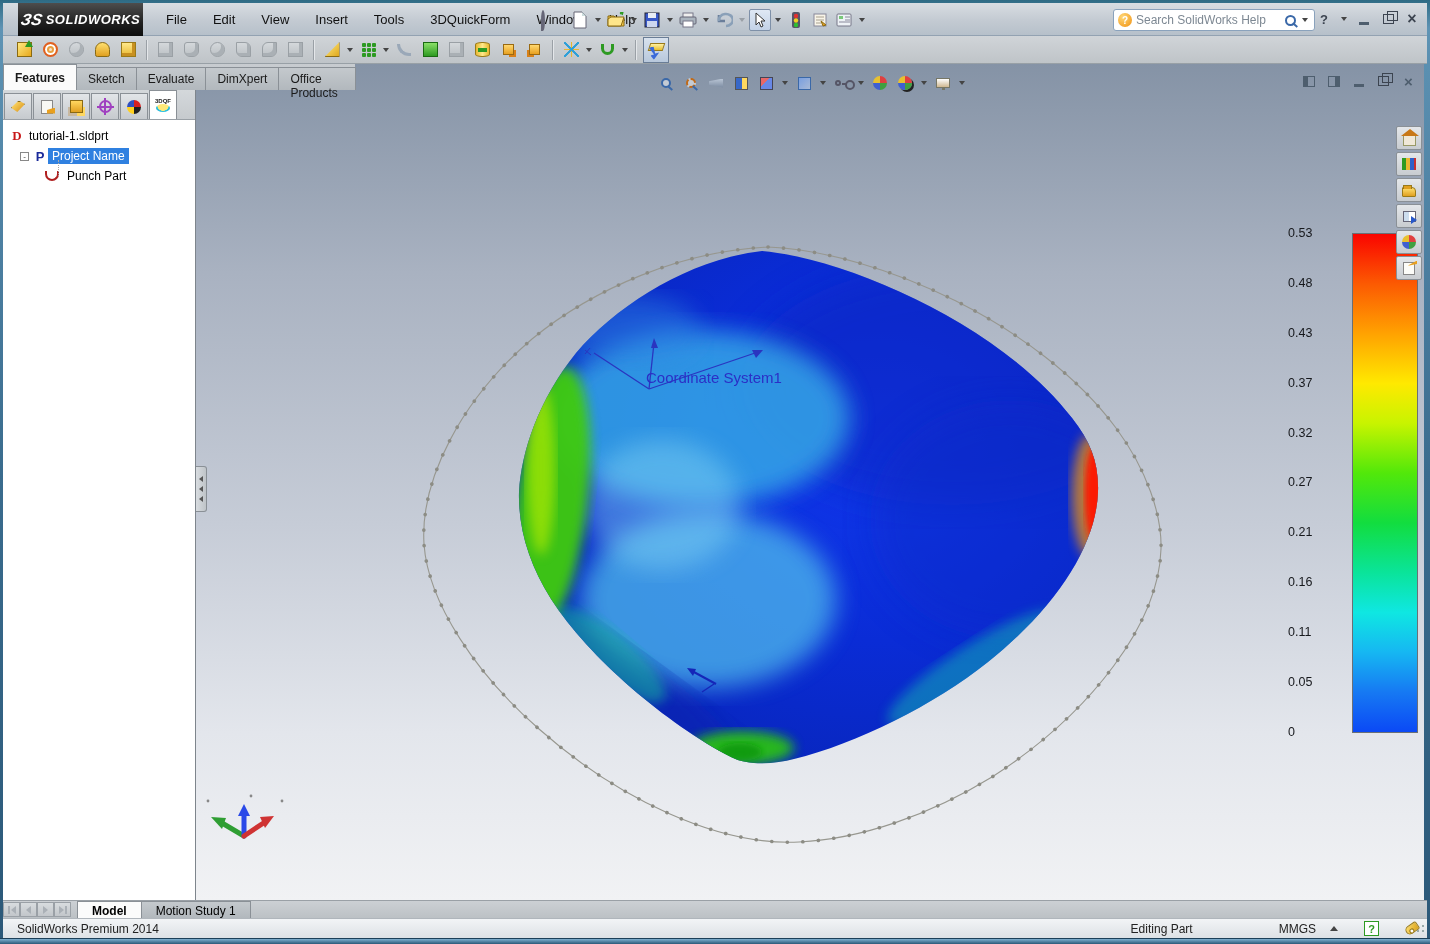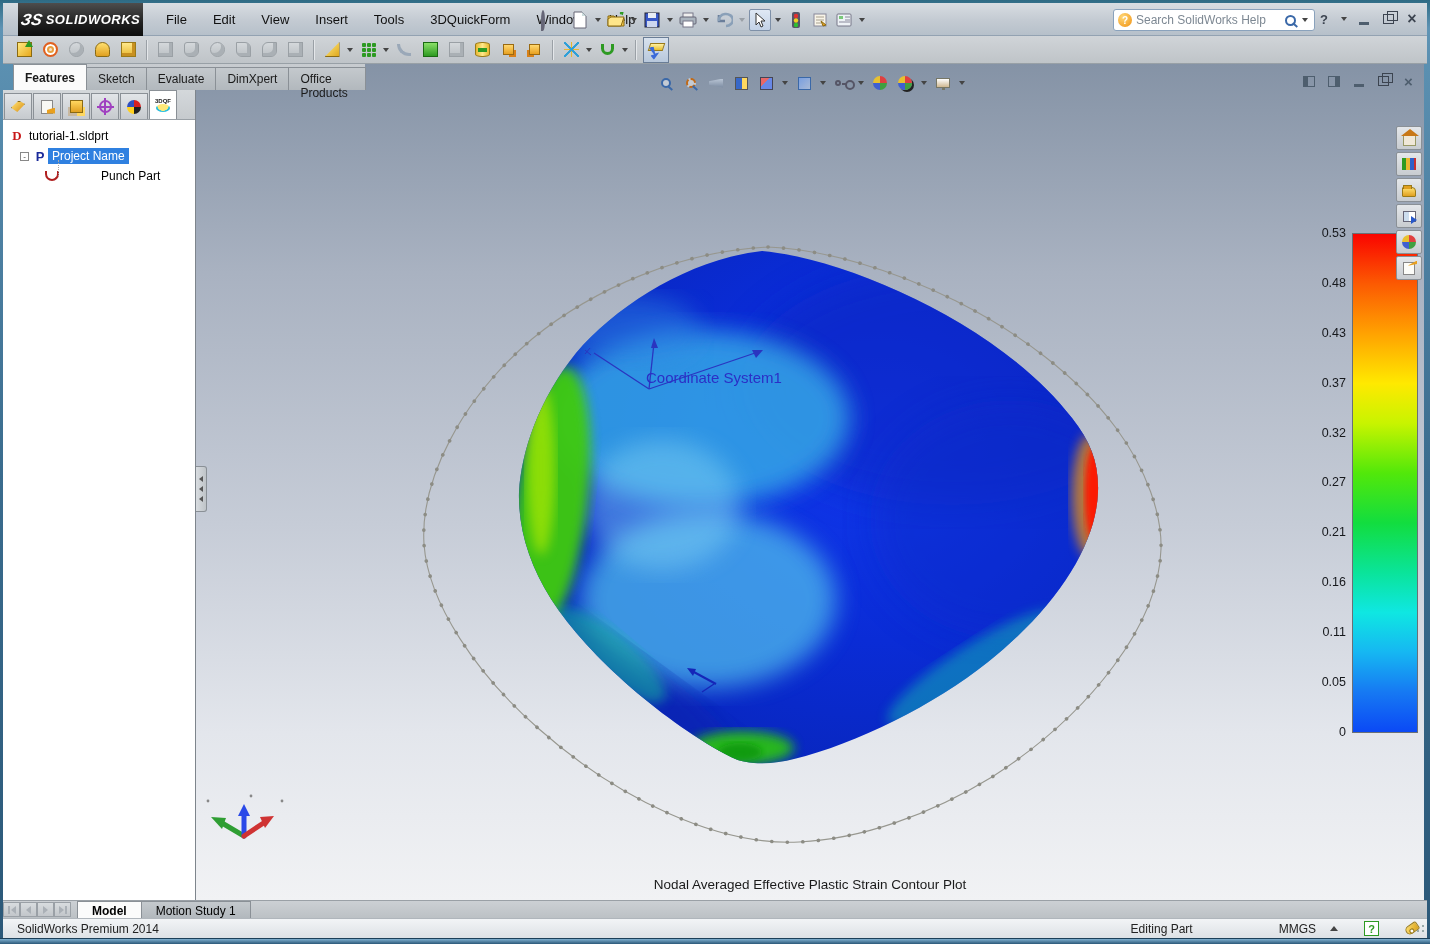--- a/index.html
+++ b/index.html
@@ -118,21 +118,21 @@
     width:26px; height:26px; }
   .v-3dqf { width:16px; height:16px; }
   .v-3dqf::before { content:""; position:absolute; left:1px; top:1px; width:13px; height:6px;
     background:linear-gradient(#fff0a0,#e8c030); border:1px solid #9a7a18; transform:skewX(-18deg); }
   .v-3dqf::after { content:""; position:absolute; left:2px; top:4px; width:13px; height:13px;
     background:#3a6ad8; clip-path:polygon(0 0,38% 0,38% 55%,70% 55%,19% 100%,0 62%,28% 62%); 
     transform:rotate(-12deg); }
 
   
   #tabstrip { left:3px; top:64px; width:352px; height:26px;
-    background:linear-gradient(#c8ccd0,#bcc1c5); display:flex; align-items:flex-end;margin-left:10px; }
+    background:linear-gradient(#c8ccd0,#bcc1c5); display:flex; align-items:flex-end; }
   .cmtab { font-size:12px; color:#1a1a1a; padding:4px 11px 5px;
     border:1px solid #8a9096; border-bottom:none; background:linear-gradient(#c4c9cd,#b2b8bd);
     margin-right:-1px; height:23px; }
   .cmtab.active { background:#fbfbfb; font-weight:bold; height:26px; padding-top:6px;
     position:relative; z-index:2; }
 
   
   #leftpanel { left:3px; top:90px; width:193px; height:810px; background:#fff;
     border-right:1px solid #7e858c; }
   #panel-tabs { height:30px; background:linear-gradient(#d4d8db,#c6cace);
@@ -167,21 +167,21 @@
   .trow { display:flex; align-items:center; height:20px; position:relative; }
   .tglyph { font-weight:bold; font-size:13px; width:16px; text-align:center; flex:0 0 auto; }
   .doc-glyph { color:#c81818; font-family:"Liberation Serif",serif; }
   .proj-glyph { color:#1a2a9a; }
   .expander { width:9px; height:9px; border:1px solid #888; background:#fff; font-size:8px;
     line-height:7px; text-align:center; color:#333; margin:0 3px 0 1px; flex:0 0 auto; }
   .tree-label { padding:1px 4px; white-space:nowrap; }
   .tree-label.selected { background:#2f80e0; color:#fff; }
   .punch-glyph { width:14px; height:10px; border:2.5px solid #b02020; border-top:none;
     border-radius:0 0 7px 7px; margin:0 4px 0 2px; flex:0 0 auto; }
-  .indent1 { margin-left:10px; } .indent2 { margin-left:34px;gap:34px; }
+  .indent1 { margin-left:10px; } .indent2 { margin-left:34px; }
   .connector { position:absolute; left:15px; top:-6px; bottom:10px; width:1px;
     border-left:1px dotted #a8a8a8; }
 
   
   #splitter { left:196px; top:466px; width:11px; height:46px;
     background:linear-gradient(90deg,#d8dce0,#bfc4c8); border:1px solid #8a9096;
     border-left:none; border-radius:0 3px 3px 0; display:flex; flex-direction:column;
     align-items:center; justify-content:center; gap:4px; }
   .larrow { width:0; height:0; border-top:3.5px solid transparent;
     border-bottom:3.5px solid transparent; border-right:4px solid #555; }
@@ -235,21 +235,21 @@
     width:4px; background:#4e5e6e; }
   .min-glyph { width:10px; height:3px; background:#4e5e6e; margin-top:8px; }
 
   
   #legend-bar { left:1352px; top:233px; width:66px; height:500px; z-index:5;
     border:1px solid #6a6f76;
     background:linear-gradient(180deg,#fa0400 0%,#fc5a02 10%,#ffa201 20%,#ffe900 30%,
       #c8f400 38%,#52e80a 48%,#12dd3f 58%,#0ae49a 68%,#0fe7e2 76%,#16b7f2 84%,
       #1679f3 92%,#0b49f5 100%); }
   #legend-labels { left:1288px; top:226px; width:58px; height:513px; display:flex;
-    flex-direction:column; justify-content:space-between; align-items:flex-end;
+    flex-direction:column; justify-content:space-between; align-items:flex-start;
     font-size:12.5px; color:#16181c; z-index:5; }
 
   
   #taskpane { left:1396px; top:126px; width:27px; display:flex; flex-direction:column;
     gap:2px; z-index:16; }
   .tpbtn { width:26px; height:24px; border:1px solid #8a9096; border-radius:2px;
     background:linear-gradient(#e4e7ea,#c8ccd0); display:flex; align-items:center;
     justify-content:center; }
   .tp-home { width:13px; height:11px; background:#f0e8d8; border:1px solid #996;
     position:relative; margin-top:4px; }
@@ -591,21 +591,20 @@
       <line x1="244" y1="836" x2="244" y2="814" stroke="#2a49e8" stroke-width="5"></line>
       <polygon points="244,804 238,816 250,816" fill="#2a49e8"></polygon>
       <line x1="244" y1="836" x2="265" y2="822" stroke="#cf3333" stroke-width="5"></line>
       <polygon points="274,816 260,817 265,828" fill="#cf3333"></polygon>
       <circle cx="208" cy="801" r="1.4" fill="#888" stroke="none"></circle>
       <circle cx="251" cy="796" r="1.4" fill="#888" stroke="none"></circle>
       <circle cx="282" cy="801" r="1.4" fill="#888" stroke="none"></circle>
     </g>
   </svg>
 
-  <div id="vp-caption">Nodal Averaged Effective Plastic Strain Contour Plot</div>
 </div>
 
 <div id="tabstrip" class="abs">
   <span class="cmtab active">Features</span>
   <span class="cmtab">Sketch</span>
   <span class="cmtab">Evaluate</span>
   <span class="cmtab">DimXpert</span>
   <span class="cmtab">Office Products</span>
 </div>
 

